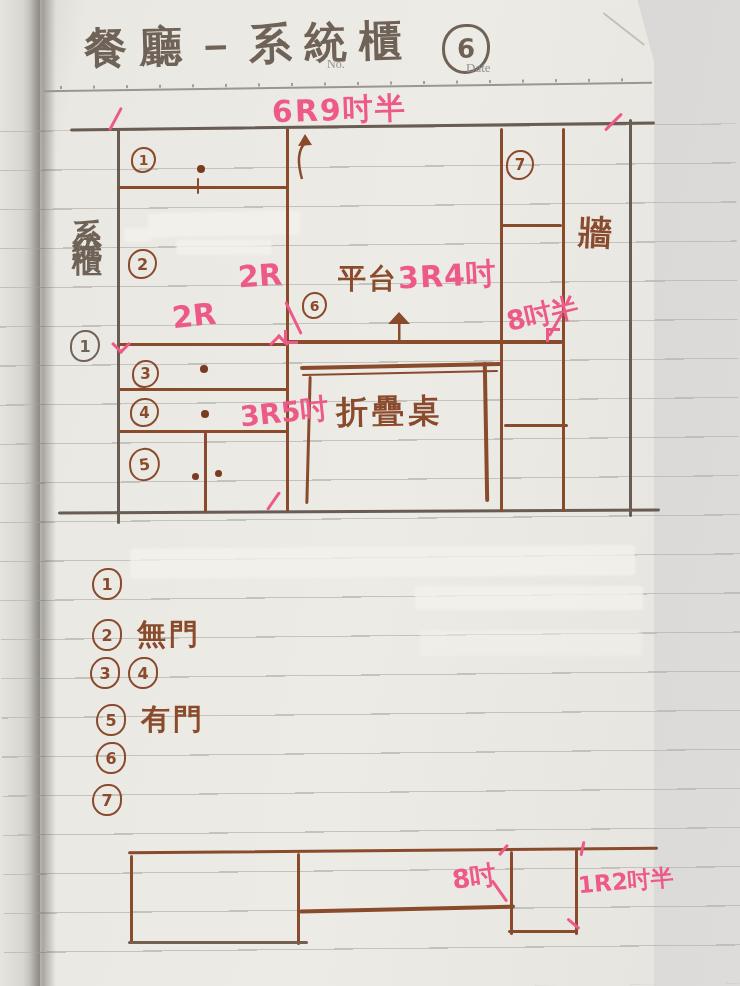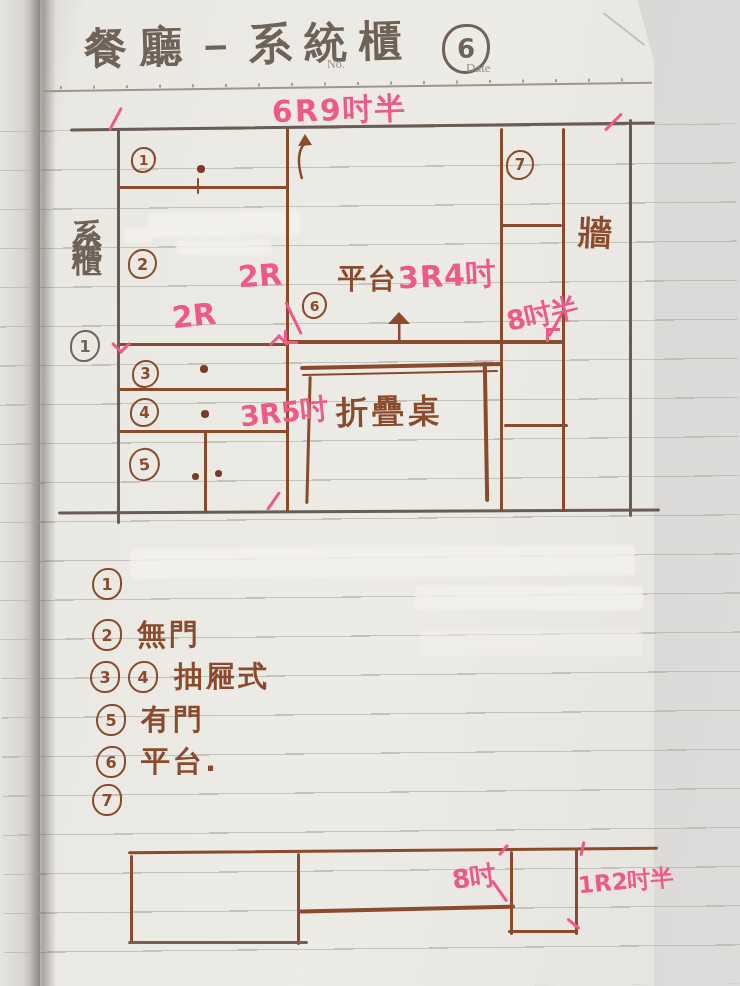--- a/index.html
+++ b/index.html
@@ -145,29 +145,27 @@
   <div class="legend-row" style="left:92px;top:568px;">
     <span class="lc">1</span>
   </div>
   <div class="legend-row" style="left:92px;top:615px;">
     <span class="lc">2</span>
     <span class="ltext">無門</span>
   </div>
   <div class="legend-row" style="left:90px;top:657px;gap:8px;">
     <span class="lc">3</span>
     <span class="lc">4</span>
-    <span class="ltext" style="margin-left:8px;">抽屜式</span>
   </div>
   <div class="legend-row" style="left:96px;top:700px;">
     <span class="lc">5</span>
     <span class="ltext">有門</span>
   </div>
   <div class="legend-row" style="left:96px;top:742px;">
     <span class="lc">6</span>
-    <span class="ltext">平台.</span>
   </div>
   <div class="legend-row" style="left:92px;top:784px;">
     <span class="lc">7</span>
   </div>
 
   <div class="ln" style="left:128px;top:849px;width:530px;height:3px;transform:rotate(-0.5deg);"></div>
   <div class="ln" style="left:130px;top:855px;width:2.5px;height:88px;"></div>
   <div class="ln" style="left:297px;top:853px;width:2.5px;height:92px;"></div>
   <div class="gln" style="left:128px;top:941px;width:180px;height:3px;background:#75604f;"></div>
   <div class="ln" style="left:299px;top:907px;width:216px;height:3.5px;transform:rotate(-1.3deg);"></div>

